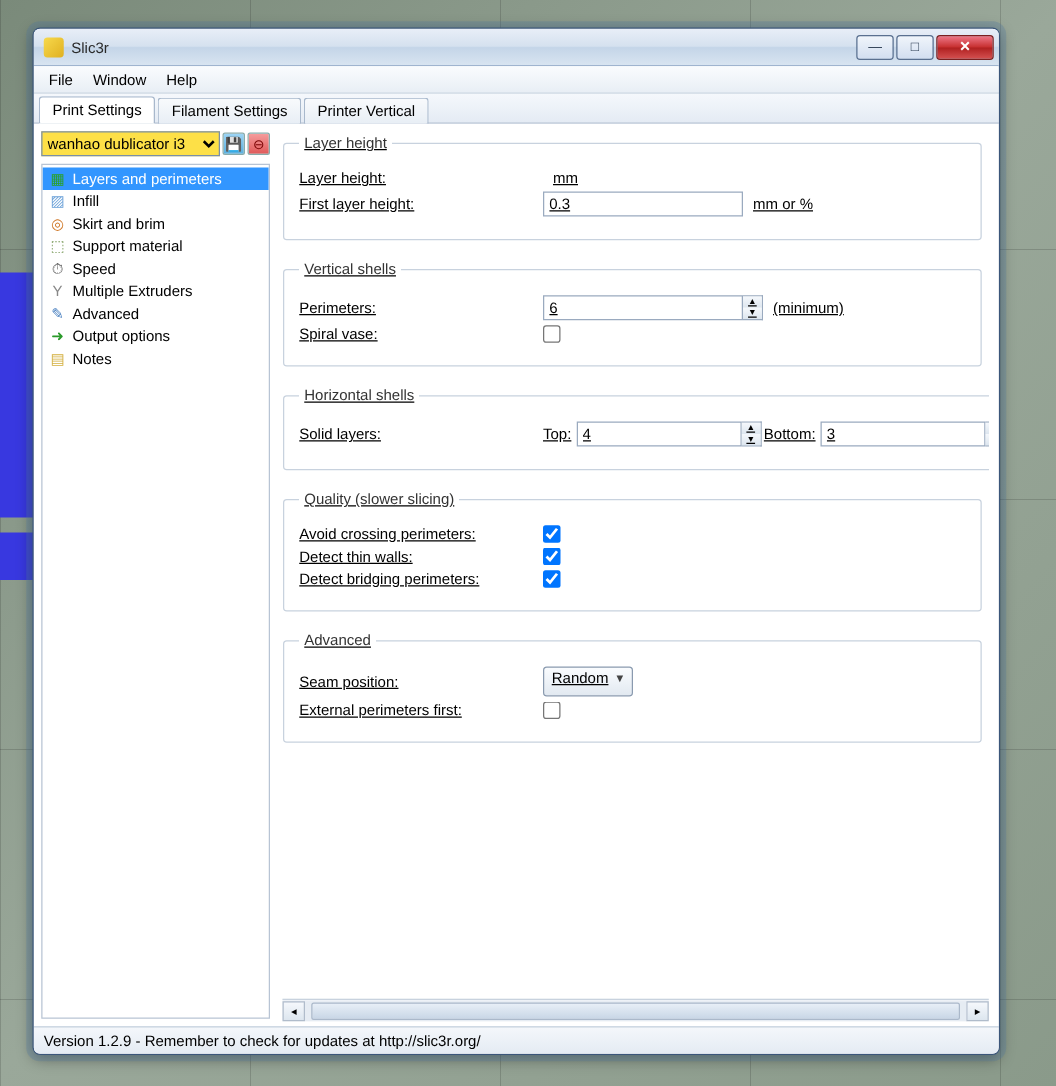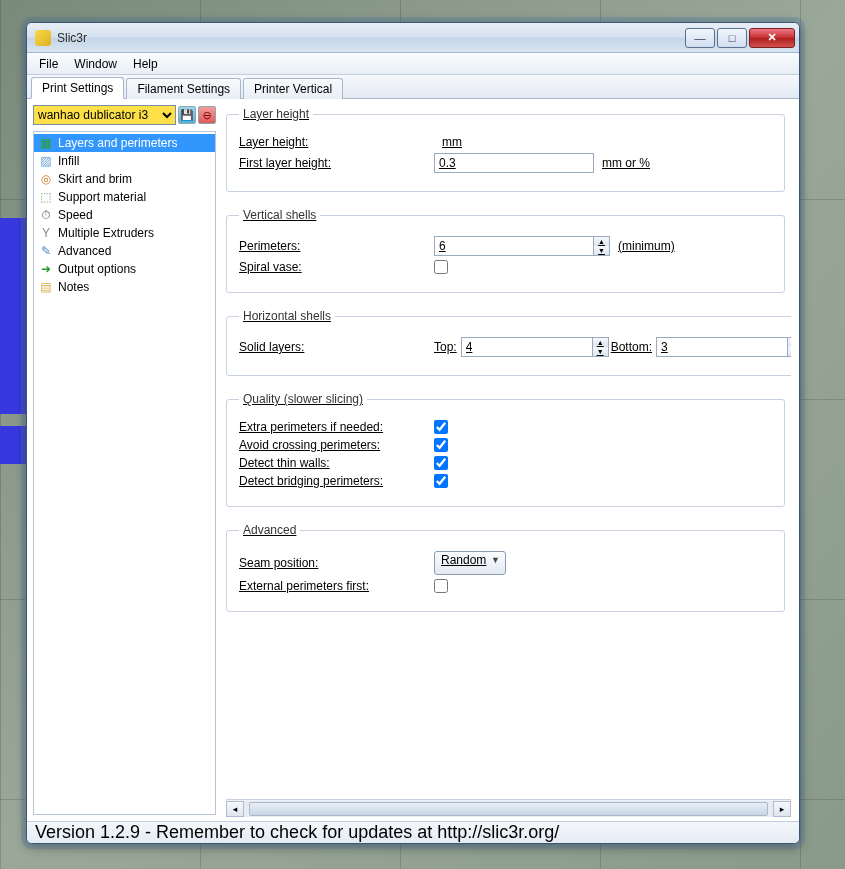--- a/index.html
+++ b/index.html
@@ -154,21 +154,21 @@
 .scrollbar-h {
   height:18px; border-top:1px solid #c8d2de;
   background:#eef2f7; display:flex; align-items:center;
 }
 .sb-btn{ width:18px;height:16px;border:1px solid #b0bccb;background:linear-gradient(#f5f8fc,#dde6ef);display:flex;align-items:center;justify-content:center;font-size:9px;cursor:pointer;}
 .sb-track{ flex:1; height:16px; background:#e6ecf3; position:relative;}
 .sb-thumb{ position:absolute; left:5px; right:5px; top:1px; bottom:1px; background:linear-gradient(#e8eff7,#c8d6e6); border:1px solid #aab8ca; border-radius:2px;}
 .statusbar {
   height:22px; border-top:1px solid #c0cddb;
   background:linear-gradient(#f4f7fb,#e4ebf3);
-  display:flex; align-items:center; padding:0 8px; font-size:18px;
+  display:flex; align-items:center; padding:0 8px; font-size:12px;
 }
 </style>
 </head>
 <body class="bg-lines">
 
 <div class="blue-blob" style="left:0;top:218px;width:28px;height:196px;"></div>
 <div class="blue-blob" style="left:0;top:426px;width:28px;height:38px;"></div>
 
 <div class="window">
 
@@ -301,24 +301,20 @@
                   <div>▲</div>
                   <div>▼</div>
                 </span>
             </span>
           </div>
         </fieldset>
 
         <fieldset>
           <legend>Quality (slower slicing)</legend>
           <div class="row">
-            <span class="lbl">Extra perimeters if needed:</span>
-            <input type="checkbox" class="chk" checked="" style="">
-          </div>
-          <div class="row">
             <span class="lbl">Avoid crossing perimeters:</span>
             <input type="checkbox" class="chk" checked="" style="">
           </div>
           <div class="row">
             <span class="lbl">Detect thin walls:</span>
             <input type="checkbox" class="chk" checked="" style="">
           </div>
           <div class="row">
             <span class="lbl">Detect bridging perimeters:</span>
             <input type="checkbox" class="chk" checked="" style="">

